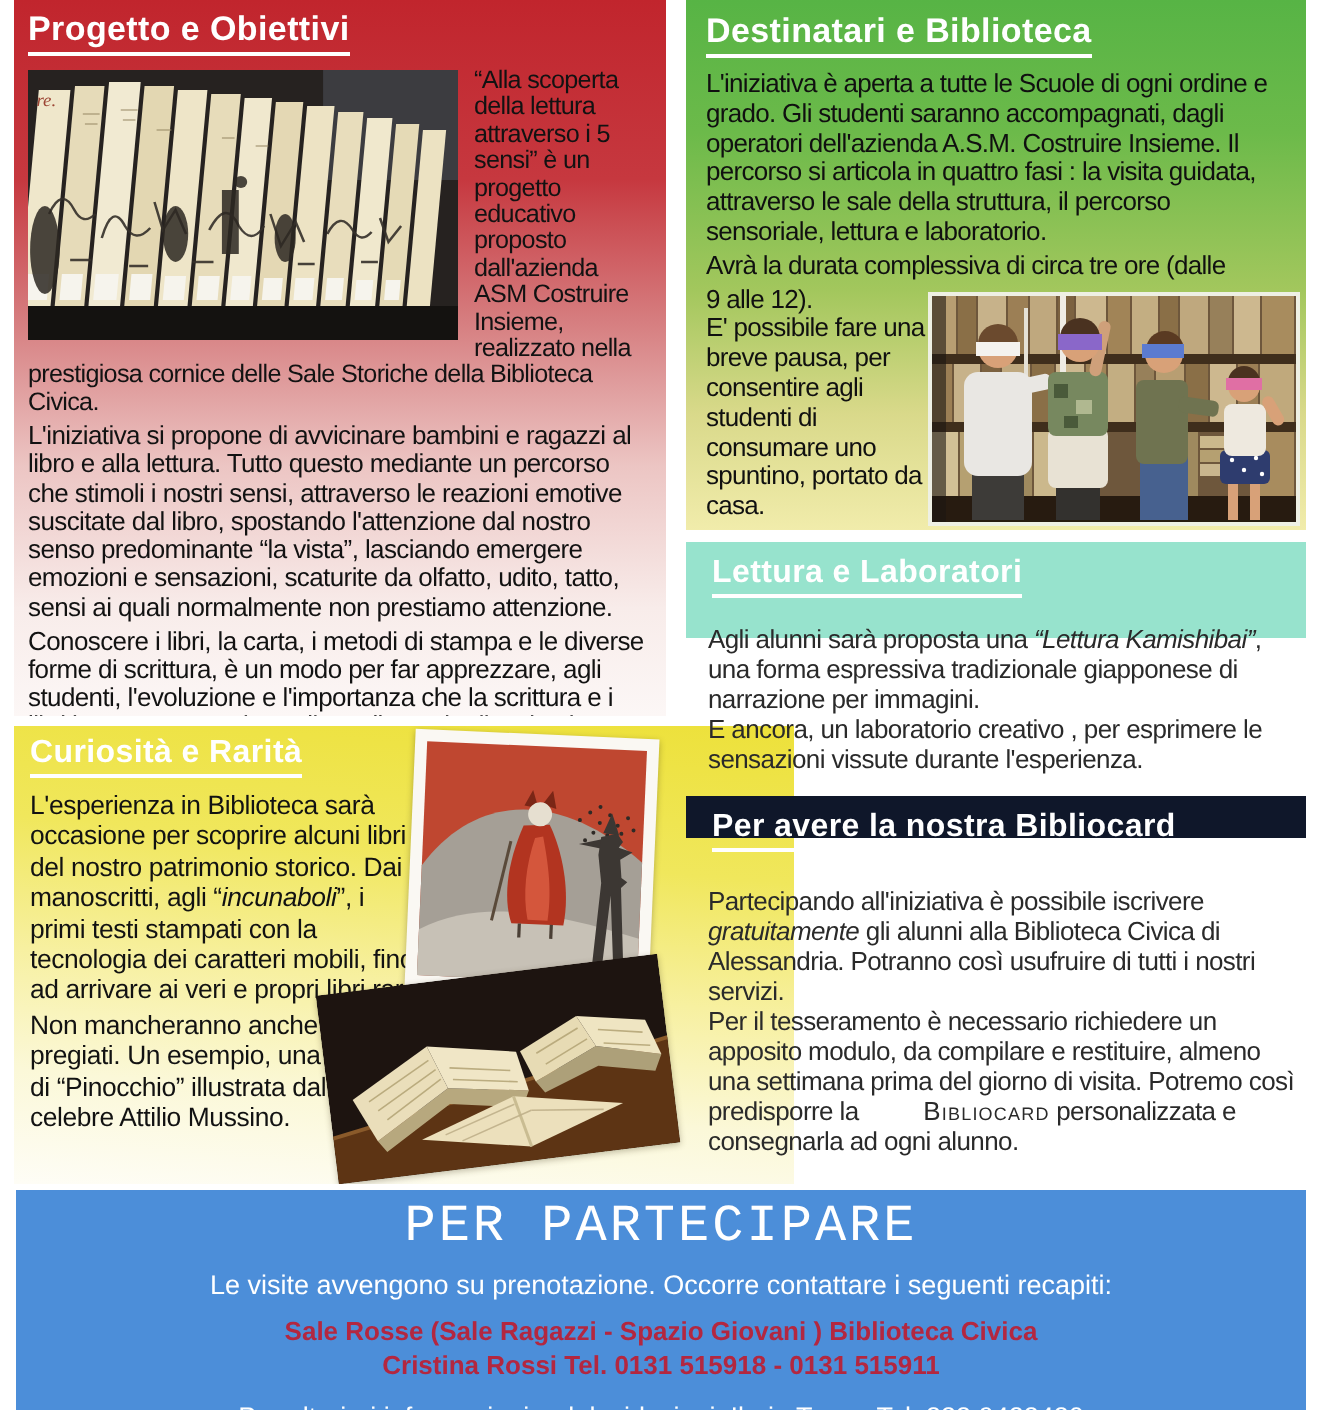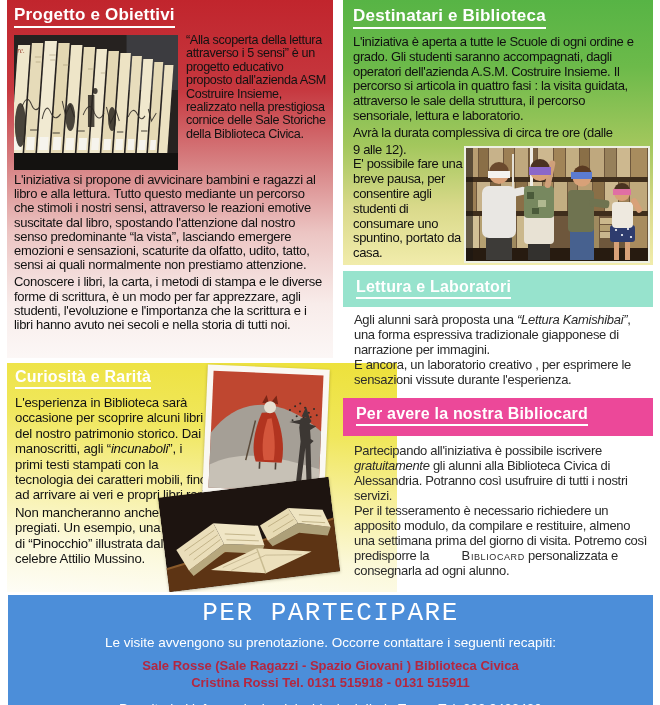--- a/index.html
+++ b/index.html
@@ -8,26 +8,26 @@
   .panel{position:absolute;box-sizing:border-box;overflow:hidden;}
   .panel-red{left:7px;top:0;width:326px;height:358px;padding:5px 7px 0 7px;
     background:linear-gradient(180deg,#c1252d 0%,#c6383f 25%,#d67e80 45%,#ecc5c3 65%,#f8ecea 85%,#fcf7f6 100%);}
   .panel-yellow{left:7px;top:363px;width:390px;height:229px;padding:5px 8px 0 8px;
     background:linear-gradient(185deg,#ede13a 0%,#f0e75c 30%,#f7f0a0 55%,#fbf8d8 78%,#fefdf6 100%);}
   .panel-green{left:343px;top:0;width:310px;height:265px;padding:6px 9px 0 10px;
     background:linear-gradient(180deg,#57b445 0%,#6cba4a 25%,#a3c75d 55%,#d9d98a 78%,#f1ecab 100%);}
   .sec-title{margin:0 0 6px 0;font-size:17px;font-weight:bold;color:#fff;letter-spacing:0.2px;}
   .sec-title span{display:inline-block;border-bottom:2px solid #fff;padding-bottom:1px;}
   .band{position:absolute;left:343px;width:310px;box-sizing:border-box;padding:7px 0 0 13px;}
-  .band-teal{top:271px;height:36px;background:#97e3cd;}
-  .band-magenta{top:398px;height:38px;background:#ec4899;}
+  .band-teal{top:271px;height:48px;background:#97e3cd;}
+  .band-magenta{top:398px;height:21px;background:#0f172a;}
   .band .sec-title{font-size:16px;margin:0;}
   .body-red{font-size:13px;line-height:14.2px;letter-spacing:-0.3px;margin:3px 0 0 0;color:#121212;}
   .quote{font-size:12.6px;line-height:13.4px;letter-spacing:-0.35px;margin:0;color:#121212;}
-  .imgfloat{float:left;width:164px;height:135px;margin:1px 8px 3px 0;}
+  .imgfloat{float:left;width:215px;height:135px;margin:1px 8px 3px 0;}
   .clear{clear:left;}
   .body-yellow{font-size:13.2px;line-height:15.4px;letter-spacing:-0.2px;margin:2px 0 0 0;color:#121212;}
   .body-green{font-size:13px;line-height:14.8px;letter-spacing:-0.35px;margin:2px 0 0 0;color:#101010;}
   .prel{white-space:pre-line;}
   .abs{position:absolute;}
   .kids-photo{left:121px;top:146px;width:186px;height:117px;border:2px solid #eef0e4;box-sizing:border-box;}
   .pino-card{left:198px;top:4px;width:122px;height:129px;background:#faf8f3;padding:4px;box-sizing:border-box;
     transform:rotate(2.5deg);box-shadow:0 1px 3px rgba(60,50,20,.35);}
   .openbooks{left:156px;top:124px;width:172px;height:95px;transform:rotate(-7deg);
     box-shadow:0 1px 3px rgba(60,50,20,.3);}

